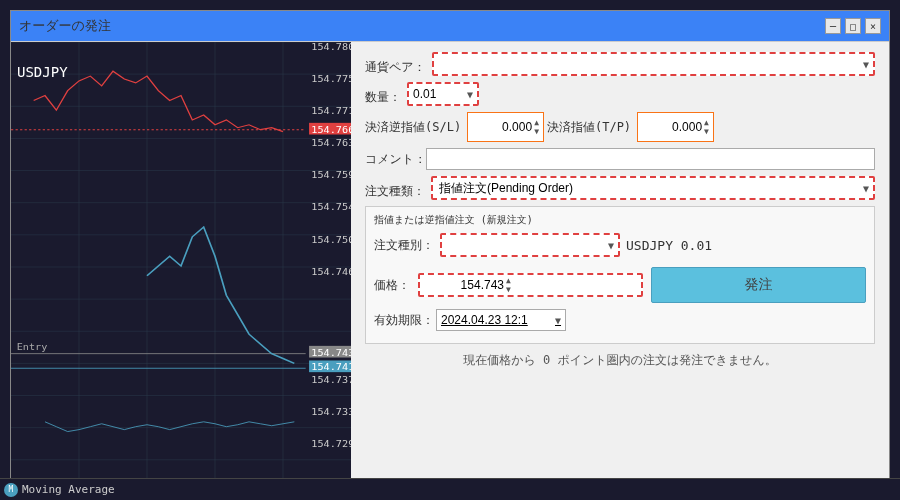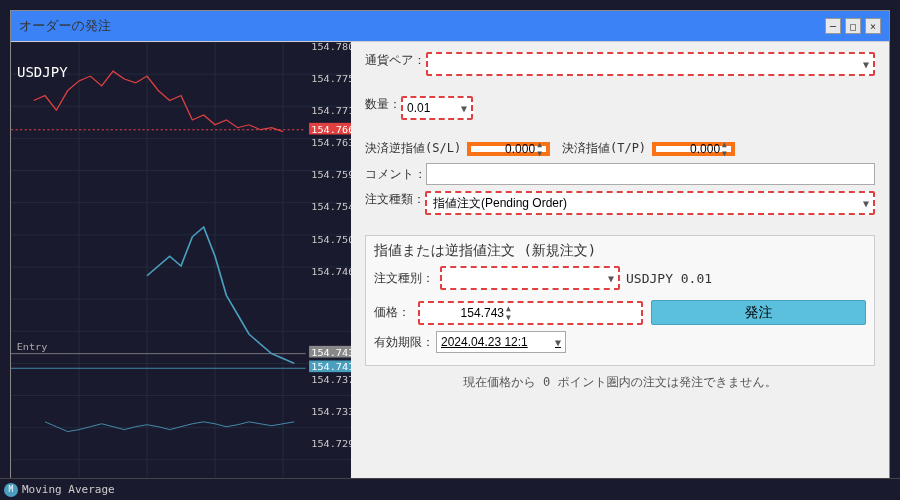--- a/index.html
+++ b/index.html
@@ -79,23 +79,23 @@
     
     .right-panel {
       flex: 1;
       padding: 10px 14px;
       background: #f0f0f0;
       overflow-y: auto;
     }
 
     .field-row {
       display: flex;
-      align-items: flex-start;
-      margin-bottom: 20px;
-      gap: 0;
+      align-items: flex-end;
+      margin-bottom: 6px;
+      gap: 6px;
     }
 
     .field-label {
       font-size: 12px;
       color: #333;
       white-space: nowrap;
     }
 
     .dashed-box {
       border: 2px dashed #e04040;
@@ -150,35 +150,35 @@
     .qty-arrow {
       font-size: 10px;
       color: #555;
       cursor: pointer;
     }
 
     .sl-tp-row {
       display: flex;
       align-items: center;
       margin-bottom: 6px;
-      gap: 12px;
+      gap: 3px;
     }
 
     .sl-group, .tp-group {
       display: flex;
       align-items: center;
       gap: 6px;
     }
 
     .num-input-box {
       display: flex;
       align-items: center;
       background: white;
-      border: 4px solid #f97316;
-      height: 14px;
+      border: 1px solid #f97316;
+      height: 30px;
       padding: 0 4px;
       gap: 2px;
     }
 
     .num-input {
       width: 60px;
       border: none;
       outline: none;
       font-size: 12px;
       text-align: right;
@@ -214,21 +214,21 @@
     }
 
     .order-type-section {
       border: 1px solid #ccc;
       padding: 6px 8px;
       margin-bottom: 6px;
       background: #f8f8f8;
     }
 
     .section-title {
-      font-size: 14px;
+      font-size: 10px;
       color: #333;
       margin-bottom: 6px;
     }
 
     .order-kind-row {
       display: flex;
       align-items: center;
       gap: 6px;
       margin-bottom: 10px;
     }
@@ -281,26 +281,26 @@
       border: none;
       outline: none;
       font-size: 12px;
       text-align: right;
       background: transparent;
     }
 
     .submit-btn {
       background: #5bc0de;
       border: none;
-      color: #000000;
+      color: #404040;
       font-size: 14px;
       font-family: 'MS Gothic', 'Meiryo', monospace;
       cursor: pointer;
       flex: 1;
-      height: 25px;
+      height: 36px;
       border: 1px solid #4a9fbf;
     }
 
     .expiry-row {
       display: flex;
       align-items: center;
       gap: 2px;
       margin-bottom: 6px;
     }
 

